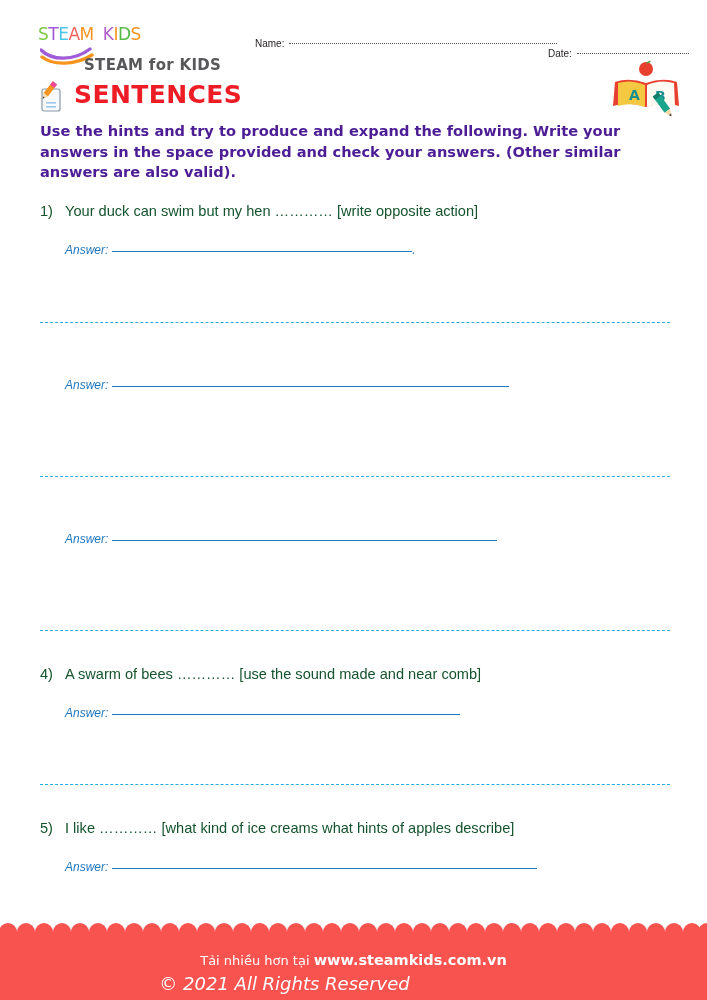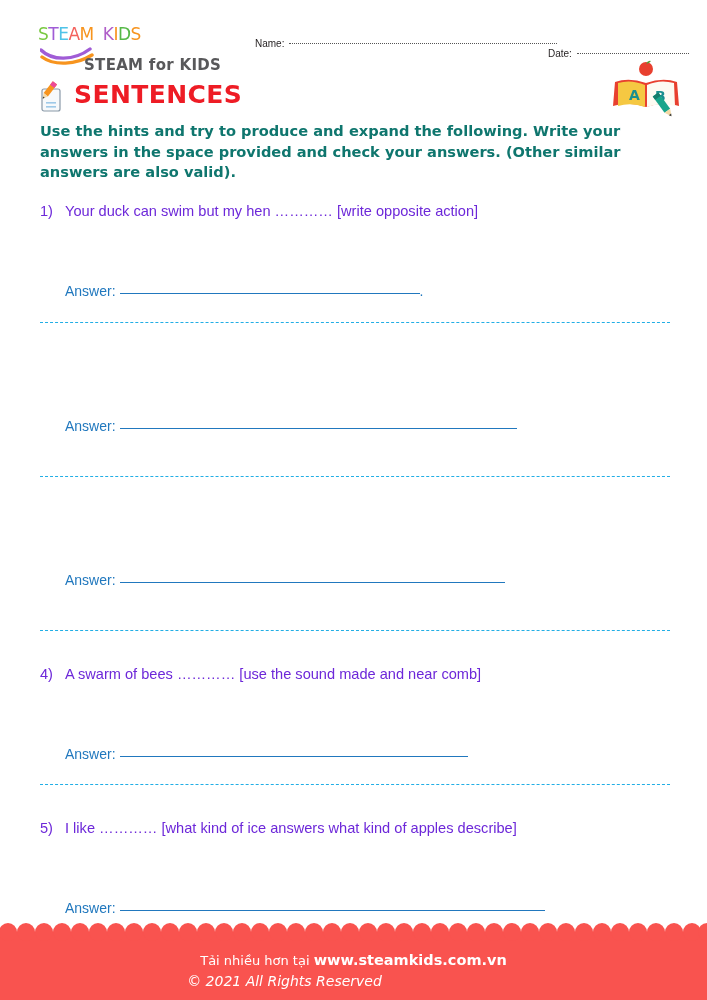--- a/index.html
+++ b/index.html
@@ -70,38 +70,39 @@
     letter-spacing:0.4px;
     font-family:"DejaVu Sans", sans-serif;
   }
   .abc-icon {
     position:absolute; right:22px; top:60px; width:74px; height:60px;
   }
 
   
   .instructions {
     position:absolute; left:40px; top:121px; width:630px;
-    font-size:14.6px; font-weight:bold; color:#0f766e;
+    font-size:14.6px; font-weight:bold; color:#4c1d95;
     line-height:20.5px;
     font-family:"DejaVu Sans", sans-serif;
   }
 
   
   .qblock { position:absolute; left:40px; width:640px; }
   .q-line {
-    font-size:14.6px; color:#6d28d9; line-height:20px;
+    font-size:14.6px; color:#14532d; line-height:20px;
     font-family:"Liberation Sans", sans-serif;
     white-space:nowrap;
   }
   .q-num { display:inline-block; width:25px; }
   .answer-row {
-    margin-top:62px; margin-left:25px;
-    font-size:14px; color:#2178be;
+    margin-top:22px; margin-left:25px;
+    font-size:12px; color:#2178be;
     font-family:"Liberation Sans", sans-serif;
     white-space:nowrap;
+    font-style:italic;
   }
   .ans-line {
     display:inline-block;
     border-bottom:1.5px solid #2178be;
     vertical-align:2px;
     margin-left:4px;
   }
   .ans-period { color:#2178be; }
 
   .divider {
@@ -120,21 +121,21 @@
     display:block;
   }
   .footer-line1 {
     position:absolute; left:0; top:20px; width:707px;
     font-size:13px;
     font-family:"DejaVu Sans", sans-serif;
   }
   .footer-line1 b { font-size:14.5px; font-weight:bold;margin-top:45px; }
   .footer-line2 {
     position:absolute; left:0; top:41px; width:569px;
-    font-size:14px; font-style:italic;
+    font-size:18px; font-style:italic;
     font-family:"DejaVu Sans", sans-serif;
   }
 </style>
 </head>
 <body>
 
 <div class="page">
 
   <div class="header">
 
@@ -220,21 +221,21 @@
       <span class="q-num">4)</span><span>A swarm of bees …………  [use the sound made and near comb]</span>
     </div>
     <div class="answer-row">
       <span>Answer:</span><span class="ans-line" style="width:348px;"></span>
     </div>
   </div>
   <div class="divider" style="top:784px;"></div>
 
   <div class="qblock" style="top:818px;">
     <div class="q-line">
-      <span class="q-num">5)</span><span>I like …………  [what kind of ice answers what kind of apples describe]</span>
+      <span class="q-num">5)</span><span>I like …………  [what kind of ice creams what hints of apples describe]</span>
     </div>
     <div class="answer-row">
       <span>Answer:</span><span class="ans-line" style="width:425px;"></span>
     </div>
   </div>
 
   <div class="footer">
     <svg class="scallop" viewBox="0 0 707 18" preserveAspectRatio="none">
       <rect x="0" y="9" width="707" height="9" fill="#f9534f"></rect>
       <g fill="#f9534f">

